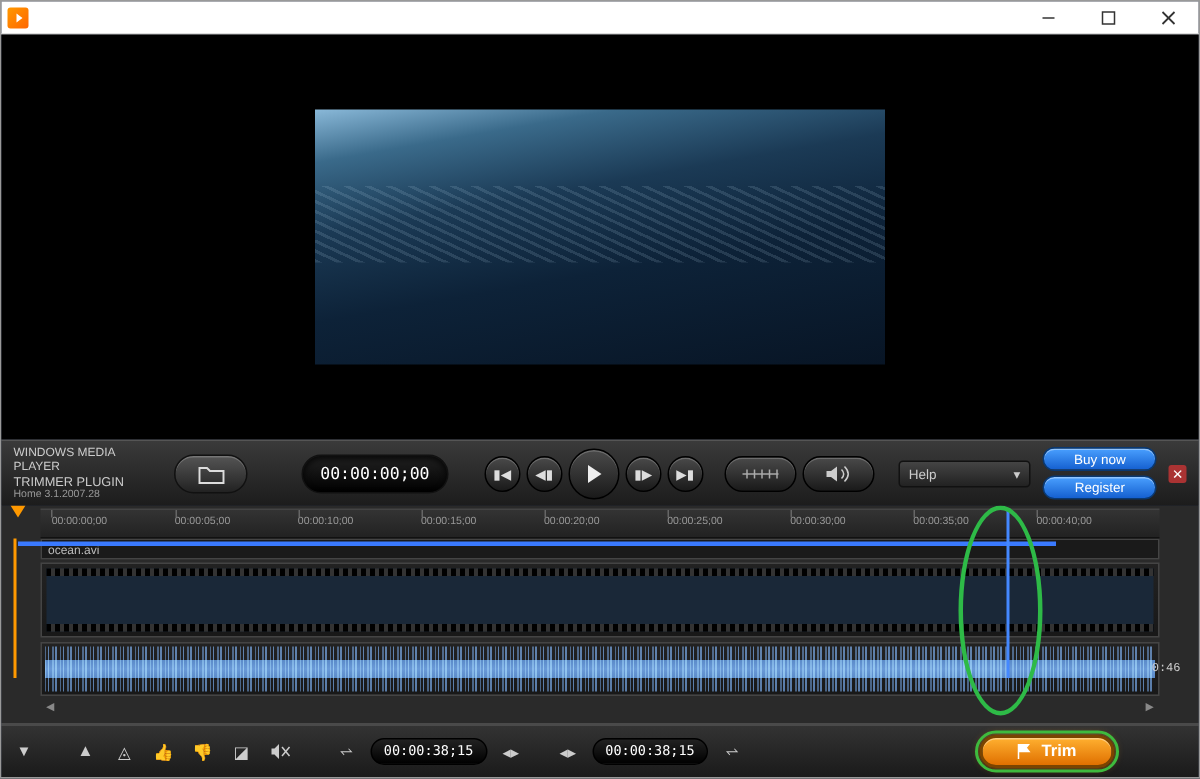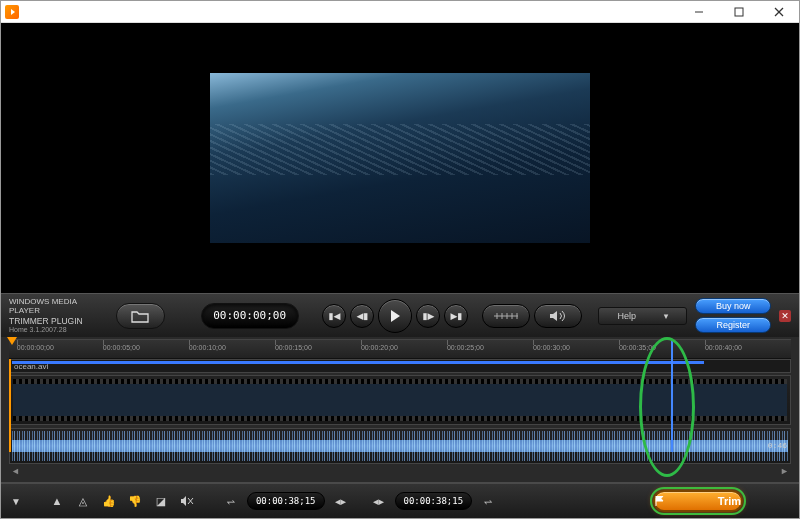--- a/index.html
+++ b/index.html
@@ -17,25 +17,25 @@
 .brand { color: #ccc; font-size: 8px; line-height: 1.2; }
 .brand-title { font-weight: normal; font-size:8.5px; }
 .brand-sub { font-size: 7px; color: #999; }
 .pillbtn { background: linear-gradient(#555,#222); border: 1px solid #111; border-radius: 16px; height: 26px; padding: 0 14px; display: flex; align-items: center; justify-content: center; cursor: pointer; color: #ccc; box-shadow: inset 0 1px 0 rgba(255,255,255,0.2); }
 .pillbtn.wide { width: 50px; }
 .timecode { background: linear-gradient(#222,#000); border: 1px solid #111; border-radius: 14px; height: 26px; width: 100px; display: flex; align-items: center; justify-content: center; color: #fff; font-size: 11px; font-family: monospace; box-shadow: inset 0 2px 4px rgba(0,0,0,0.8); }
 .transport { display: flex; gap: 4px; align-items: center; }
 .tbtn { background: linear-gradient(#4a4a4a,#1a1a1a); border: 1px solid #000; border-radius: 12px; width: 24px; height: 24px; display: flex; align-items: center; justify-content: center; cursor: pointer; color: #ddd; font-size: 9px; box-shadow: inset 0 1px 0 rgba(255,255,255,0.2);}
 .tbtn.play { width: 34px; height: 34px; border-radius: 17px; font-size: 14px; }
 .tbtn.group { width: 48px; }
-.help-sel { background: linear-gradient(#444,#222); border: 1px solid #111; border-radius: 3px; height: 18px; width: 90px; color: #ccc; font-size: 9px; padding: 0 18px; display: flex; align-items: center; justify-content: space-between; cursor: pointer; }
+.help-sel { background: linear-gradient(#444,#222); border: 1px solid #111; border-radius: 3px; height: 18px; width: 90px; color: #ccc; font-size: 9px; padding: 0 6px; display: flex; align-items: center; justify-content: space-between; cursor: pointer; }
 .bluebtn { background: linear-gradient(#4aa0ff,#1560d0); border: 1px solid #0a3870; border-radius: 9px; height: 16px; width: 76px; color: #fff; font-size: 9px; display: flex; align-items: center; justify-content: center; cursor: pointer; box-shadow: inset 0 1px 0 rgba(255,255,255,0.4); }
 .btncol { display:flex; flex-direction:column; gap:3px; }
 .closeplugin{width:12px;height:12px;background:#a33;color:#fff;font-size:9px;display:flex;align-items:center;justify-content:center;border-radius:2px;cursor:pointer;}
-.timeline-area { background: #2a2a2a; flex: 1; position: relative; padding: 0 8px; overflow:hidden;}
+.timeline-area { background: #2a2a2a; flex: 1; position: relative; padding: 0 26px; overflow:hidden;}
 .ruler { height: 20px; background: linear-gradient(#333,#222); border-top:1px solid #444; border-bottom: 1px solid #111; position: relative; font-size: 7px; color: #999; margin-top:2px;}
 .ruler-tick { position: absolute; top: 4px; }
 .ruler-tick::before { content:''; position:absolute; left:0; top:-4px; width:1px; height:5px; background:#666;}
 .triangle-marker{position:absolute;top:0;left:0;width:0;height:0;border-left:5px solid transparent;border-right:5px solid transparent;border-top:8px solid #f90;z-index:5;}
 .clipname { background:#1a1a1a; border:1px solid #444; height:14px; font-size:8px; color:#bbb; padding:0 4px; display:flex; align-items:center;}
 .track { height: 50px; background: linear-gradient(#222,#181818); border: 1px solid #444; position: relative; margin-top:2px;}
 .filmstrip { position:absolute; inset:3px; background: #1a2838; }
 .filmstrip::before,.filmstrip::after{content:'';position:absolute;left:0;right:0;height:5px;background:repeating-linear-gradient(90deg,#000 0 3px,#333 3px 6px);}
 .filmstrip::before{top:0;} .filmstrip::after{bottom:0;}
 .audiotrack { height: 36px; background: linear-gradient(#222,#181818); border: 1px solid #444; position: relative; margin-top:3px; overflow:hidden;}
@@ -44,21 +44,21 @@
 .left-gutter{position:absolute;left:8px;top:22px;bottom:30px;width:2px;background:#f90;z-index:4;}
 .duration-label{position:absolute;right:12px;bottom:32px;font-size:8px;color:#ccc;z-index:5;font-family:Liberation Mono, monospace;}
 .playhead { position:absolute; top:2px; bottom:30px; width:2px; background:#4488ff; z-index:6; }
 .bluebar{position:absolute;top:24px;height:3px;background:#3a7aff;left:11px;right:95px;z-index:3;}
 .annot { position:absolute; width:56px; height:140px; border:3px solid #2eba47; border-radius:50%; z-index:10; pointer-events:none;}
 .hscroll{height:10px;display:flex;align-items:center;color:#888;font-size:9px;justify-content:space-between;padding:0 2px;margin-top:2px;}
 .bottombar { background: linear-gradient(#333,#1a1a1a); height: 36px; display: flex; align-items: center; padding: 0 10px; gap: 6px; border-top:2px solid #4a4a4a;}
 .chev { color:#ccc; font-size:10px; cursor:pointer; margin-right:20px;}
 .smbtn { width: 20px; height: 20px; display: flex; align-items: center; justify-content: center; color: #ccc; cursor: pointer; font-size: 11px; border-radius:3px;}
 .tcsmall { background: linear-gradient(#222,#000); border: 1px solid #000; border-radius: 10px; height: 18px; padding: 0 8px; color: #fff; font-size: 9px; font-family: monospace; display: flex; align-items: center;}
-.trimbtn { background: linear-gradient(#ffb030,#e07000); border: 2px solid #7a4400; border-radius: 12px; height: 22px; width: 90px; display: flex; align-items: center; justify-content: space-between; gap: 6px; color: #fff; font-size: 11px; font-weight: bold; cursor: pointer; box-shadow: 0 0 6px rgba(255,150,0,0.6), inset 0 1px 0 rgba(255,255,255,0.4); outline:2px solid #3eba3e; outline-offset:1px;}
+.trimbtn { background: linear-gradient(#ffb030,#e07000); border: 2px solid #7a4400; border-radius: 12px; height: 22px; width: 90px; display: flex; align-items: center; justify-content: center; gap: 6px; color: #fff; font-size: 11px; font-weight: bold; cursor: pointer; box-shadow: 0 0 6px rgba(255,150,0,0.6), inset 0 1px 0 rgba(255,255,255,0.4); outline:2px solid #3eba3e; outline-offset:1px;}
 .flag{width:10px;height:10px;}
 </style>
 </head>
 <body>
 
 <div class="window">
   <div class="titlebar">
     <div class="titlebar-icon"></div>
     <div class="titlebar-spacer"></div>
     <div class="winbtn">

